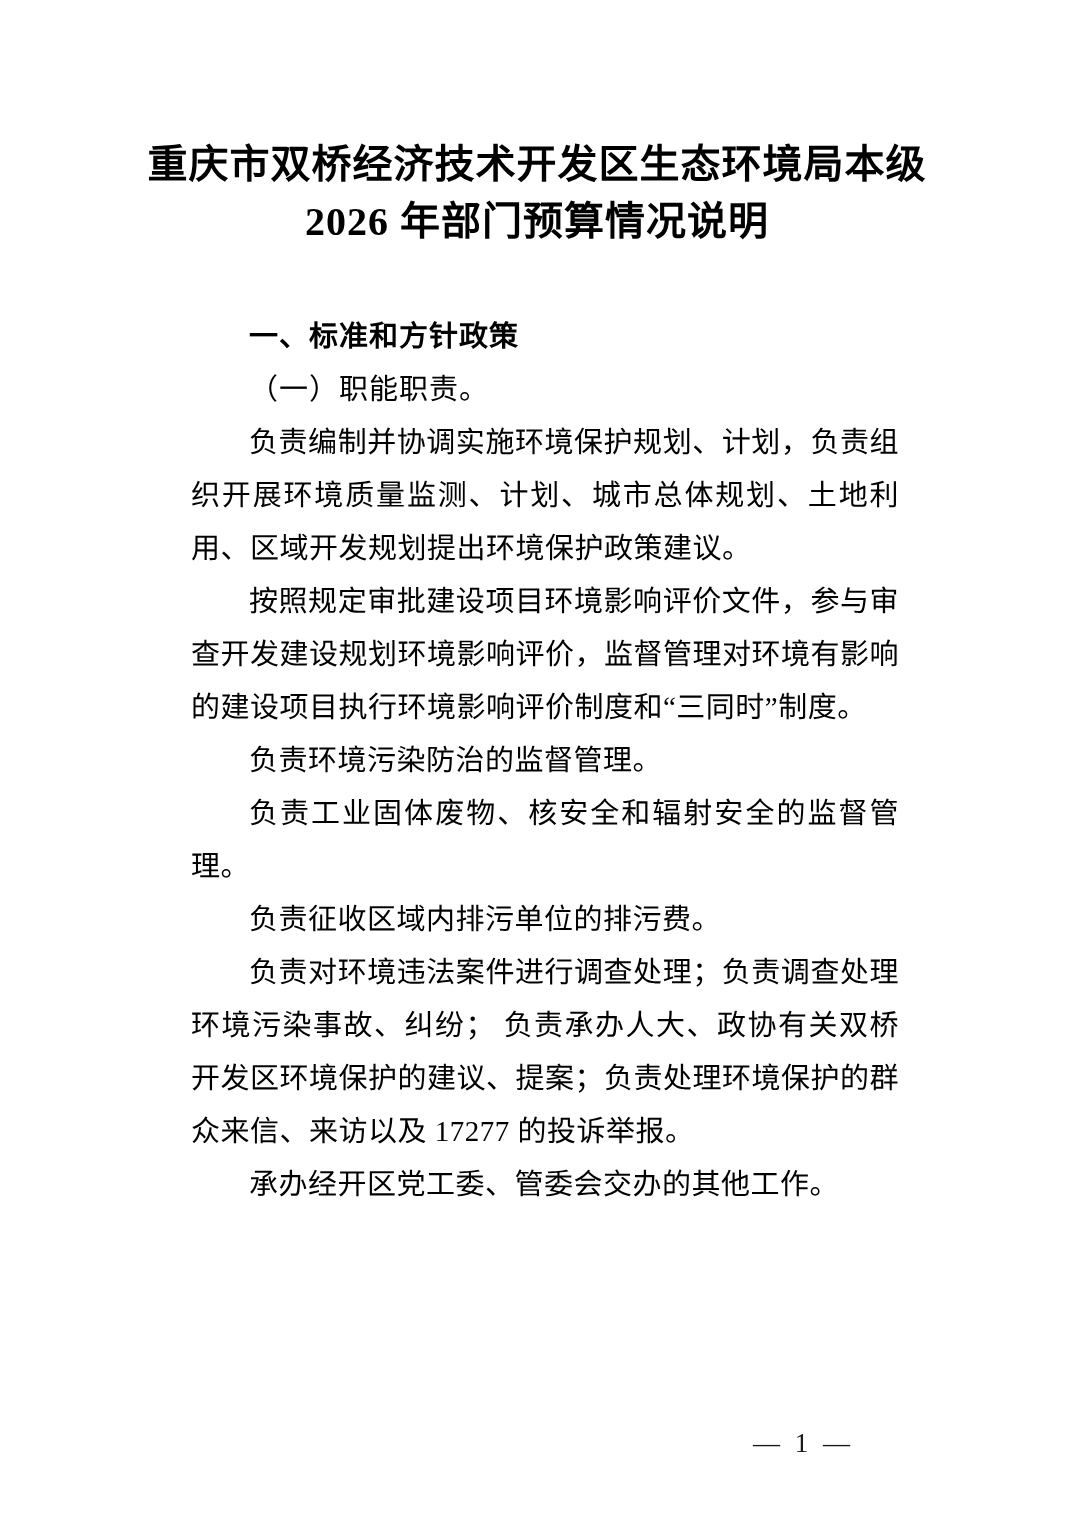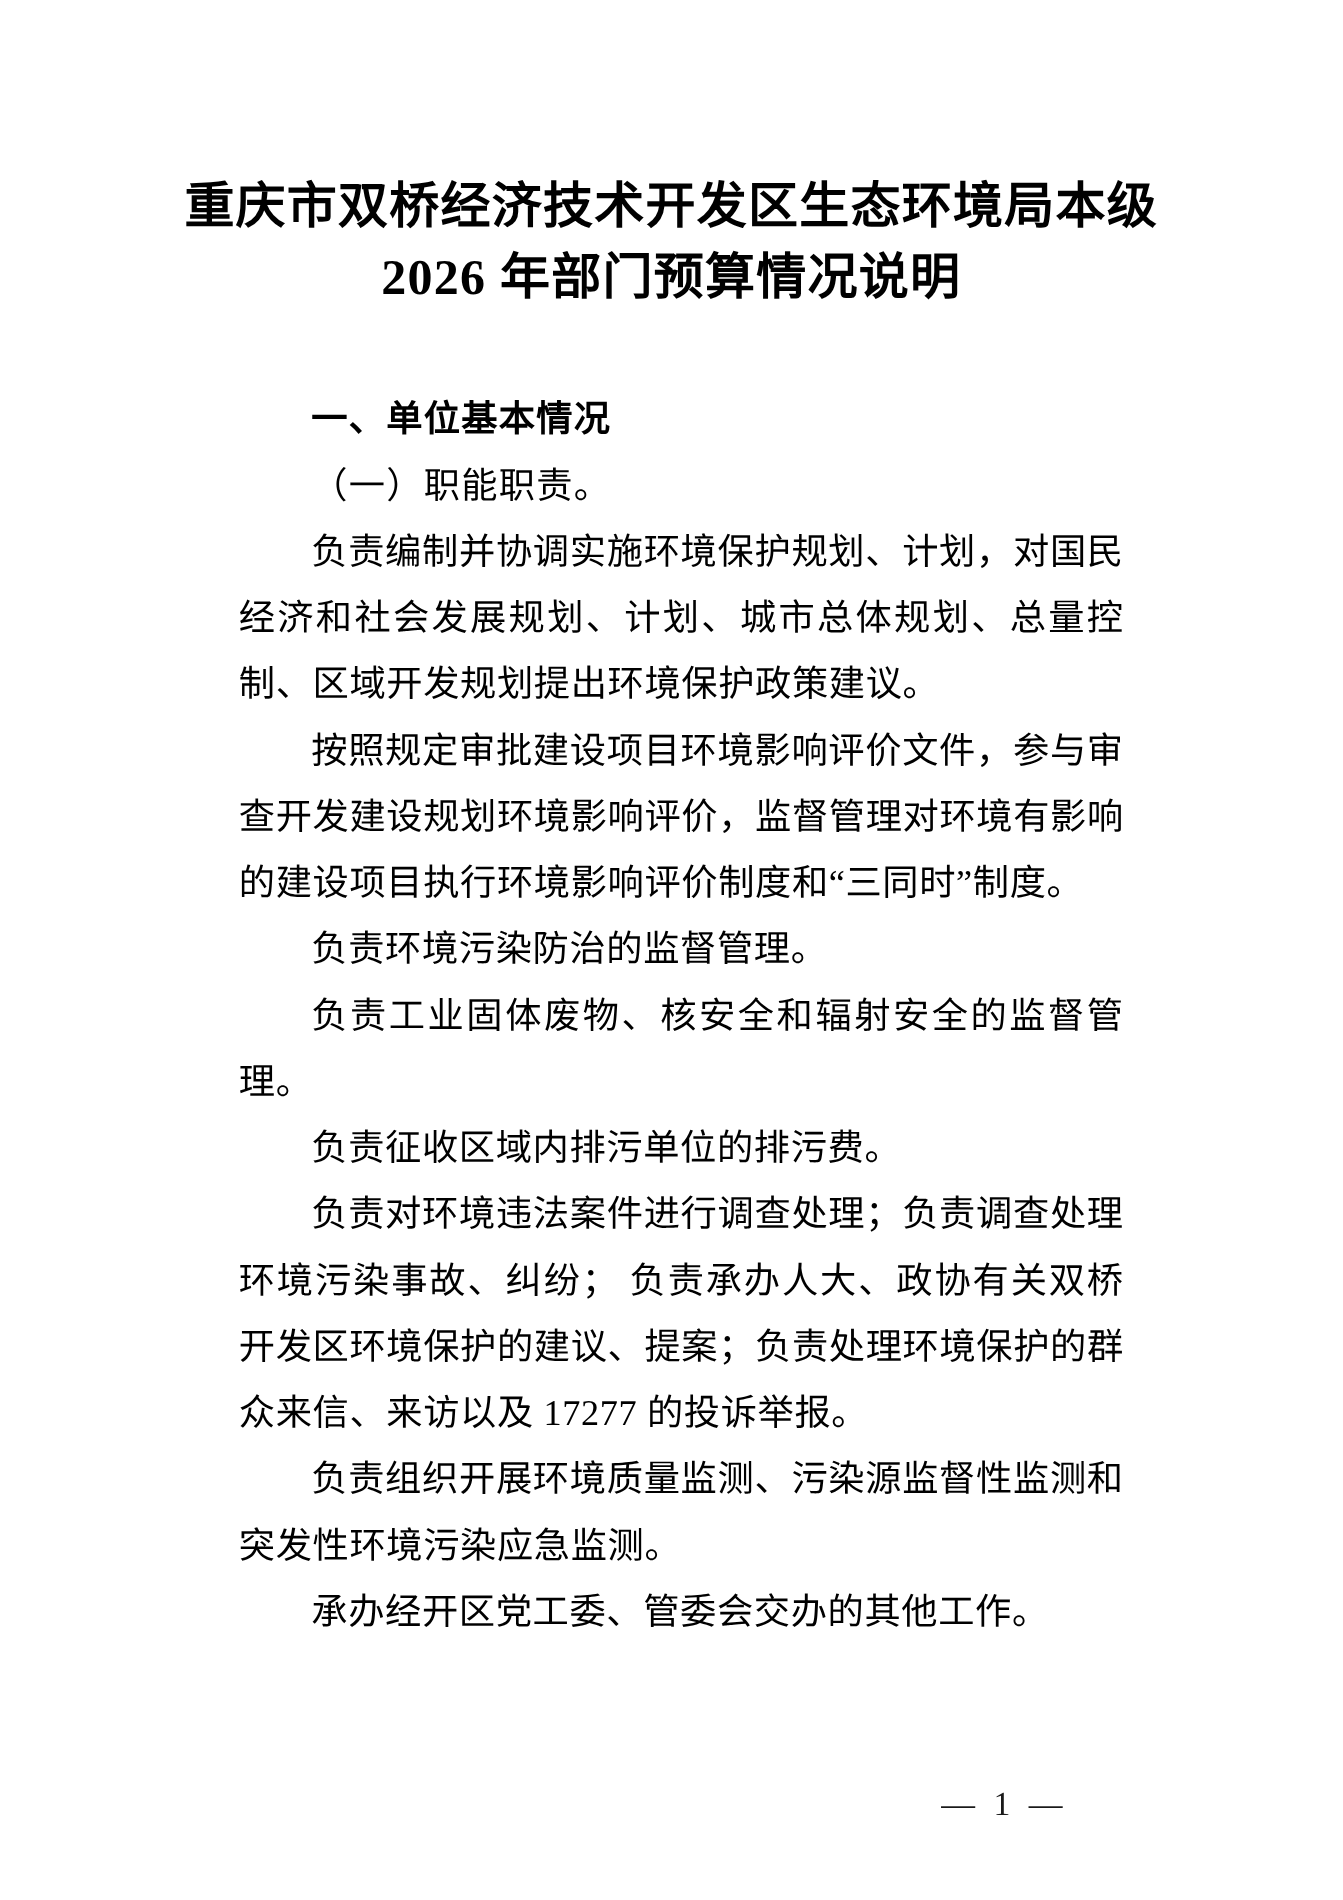--- a/index.html
+++ b/index.html
@@ -67,29 +67,28 @@
 <body>
 
 <div class="page">
 
   <h1 class="doc-title">
     <span class="title-line">重庆市双桥经济技术开发区生态环境局本级</span>
     <span class="title-line">2026 年部门预算情况说明</span>
   </h1>
 
   <div class="doc-body">
-    <h2 class="section-heading">一、单位基本情况</h2>
+    <h2 class="section-heading">一、标准和方针政策</h2>
 
     <p class="subsection-heading">（一）职能职责。</p>
 
-    <p class="para">负责编制并协调实施环境保护规划、计划，对国民经济和社会发展规划、计划、城市总体规划、总量控制、区域开发规划提出环境保护政策建议。</p>
+    <p class="para">负责编制并协调实施环境保护规划、计划，负责组织开展环境质量监测、计划、城市总体规划、土地利用、区域开发规划提出环境保护政策建议。</p>
     <p class="para">按照规定审批建设项目环境影响评价文件，参与审查开发建设规划环境影响评价，监督管理对环境有影响的建设项目执行环境影响评价制度和“三同时”制度。</p>
     <p class="para">负责环境污染防治的监督管理。</p>
     <p class="para">负责工业固体废物、核安全和辐射安全的监督管理。</p>
     <p class="para">负责征收区域内排污单位的排污费。</p>
     <p class="para">负责对环境违法案件进行调查处理；负责调查处理环境污染事故、纠纷； 负责承办人大、政协有关双桥开发区环境保护的建议、提案；负责处理环境保护的群众来信、来访以及 17277 的投诉举报。</p>
-    <p class="para">负责组织开展环境质量监测、污染源监督性监测和突发性环境污染应急监测。</p>
     <p class="para">承办经开区党工委、管委会交办的其他工作。</p>
   </div>
 
   <div class="page-footer">— 1 —</div>
 
 </div>
 
 </body></html>

